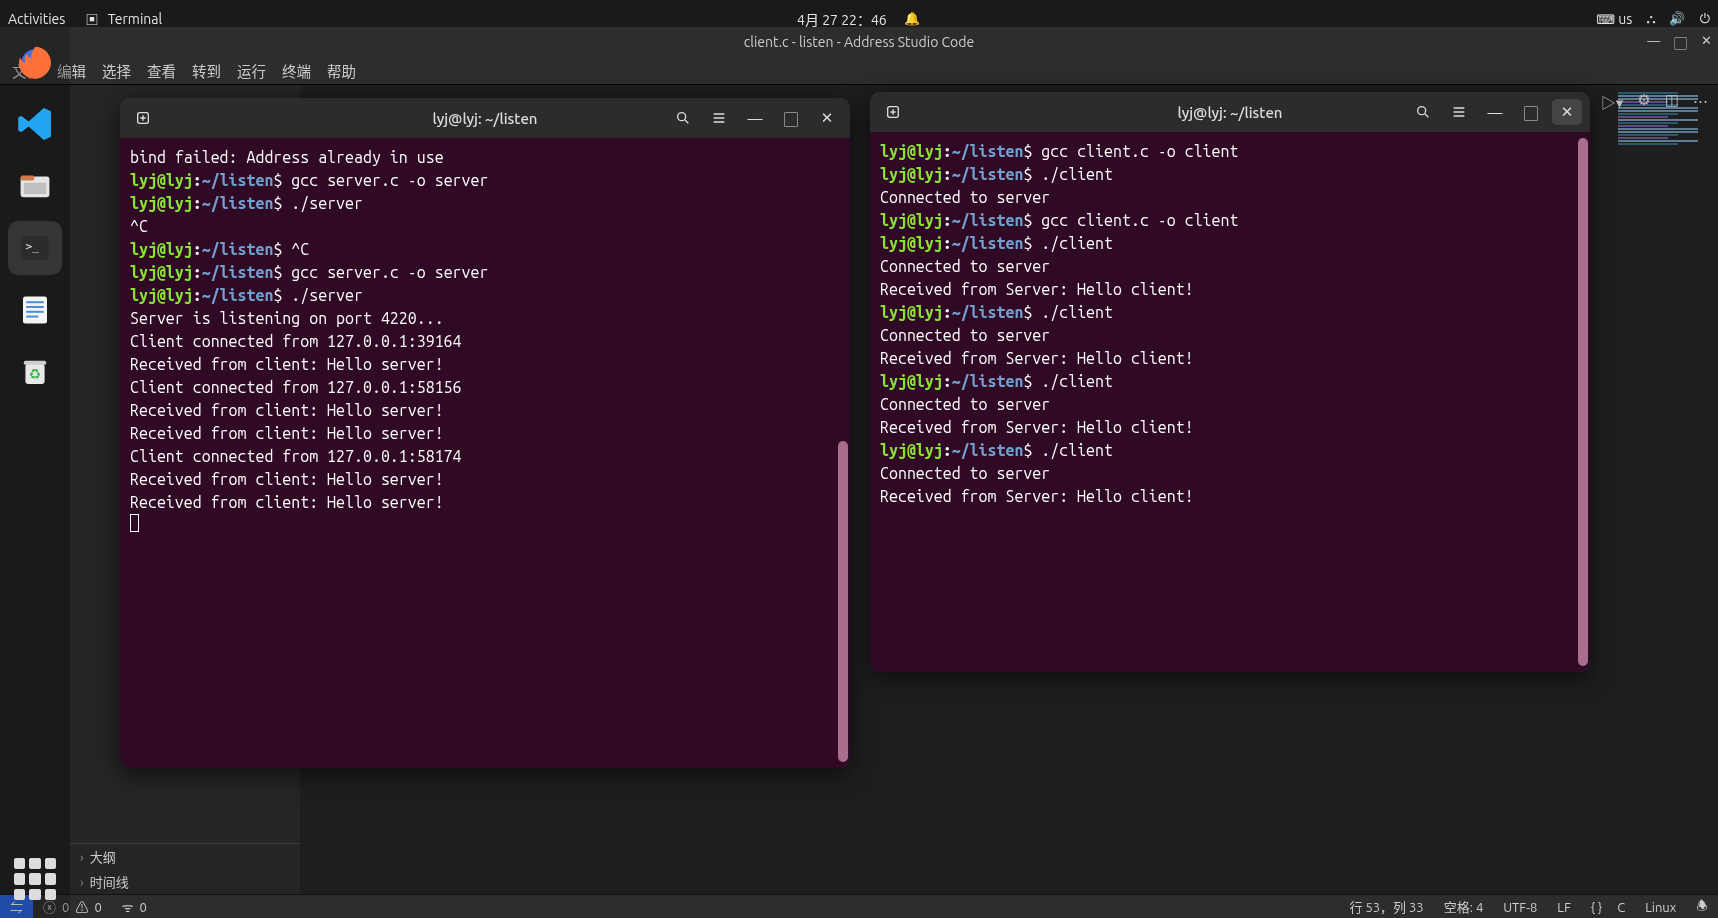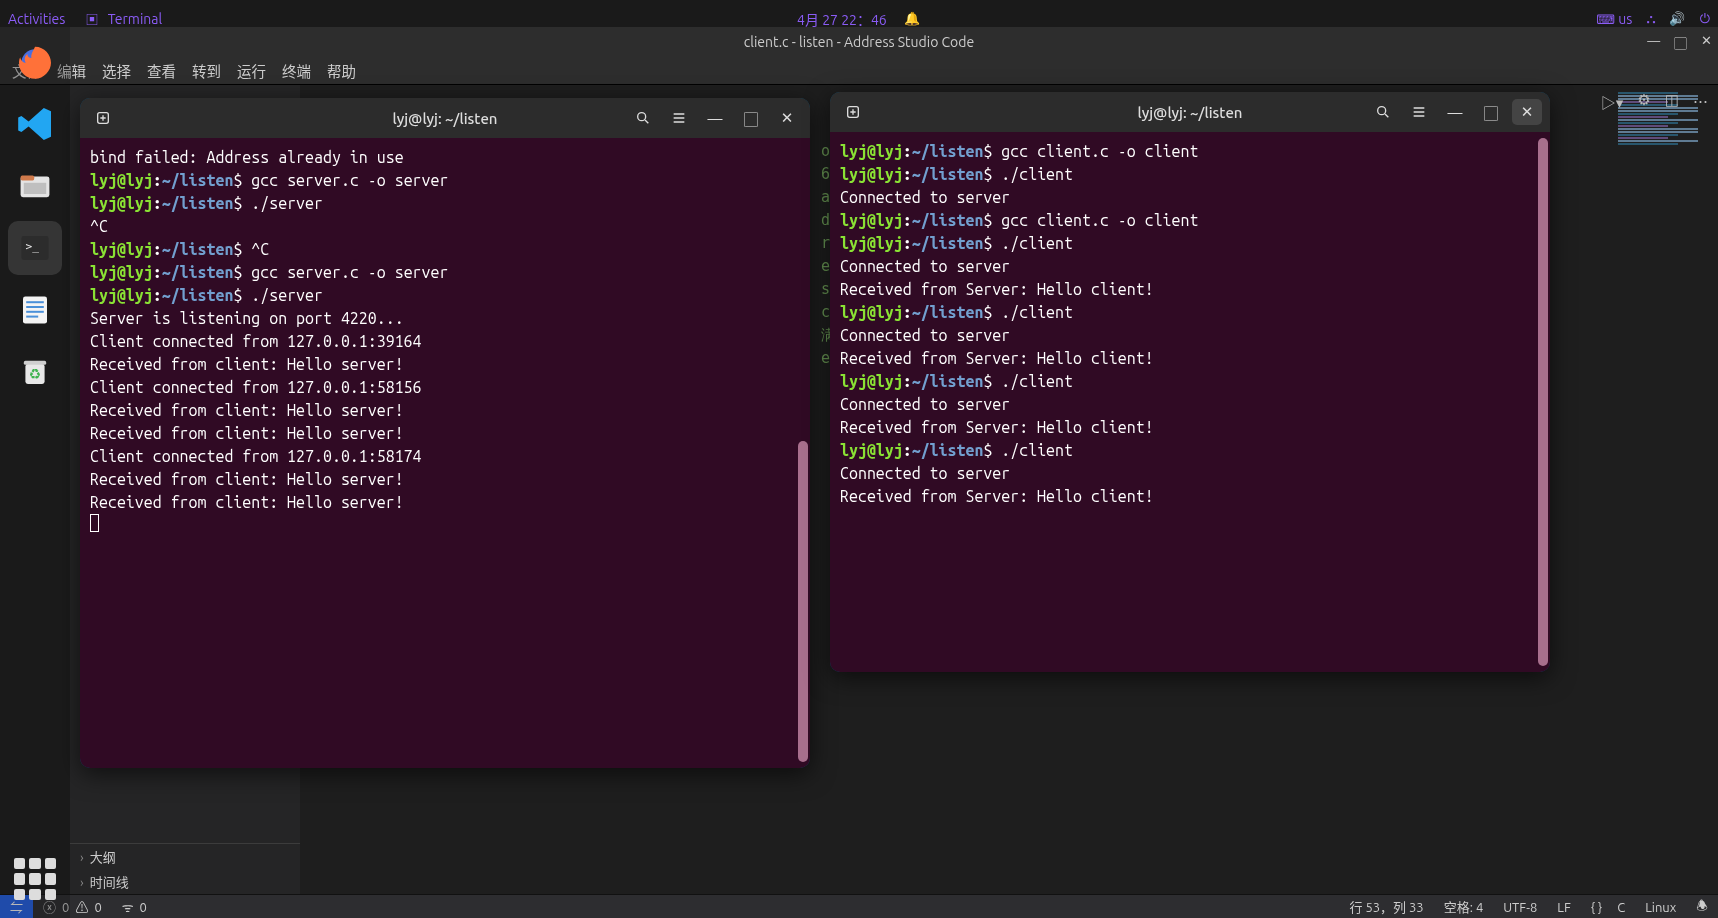--- a/index.html
+++ b/index.html
@@ -8,21 +8,21 @@
   font-family: "Ubuntu", "Noto Sans CJK SC", sans-serif;
   background: #1e1e1e;
   color: #d4d4d4;
   overflow: hidden;
   position: relative;
 }
 
 .topbar {
   height: 37px;
   background: #1a1a1a;
-  color: #8b5cf6;
+  color: #e5e5e5;
   display: flex;
   align-items: center;
   font-size: 14px;
   padding: 0 8px;
 }
 .topbar .left { display: flex; align-items: center; gap: 20px; }
 .topbar .center { position: absolute; left: 50%; transform: translateX(-50%); display: flex; align-items: center; gap: 18px; }
 .topbar .right { margin-left: auto; display: flex; align-items: flex-start; gap: 14px; }
 .topbar .tb-icon { font-size: 13px; }
 
@@ -114,20 +114,21 @@
 .statusbar .seg { padding:0 10px; display:flex; align-items:center; gap:6px; }
 .statusbar .right { margin-left:auto; display:flex; }
 
 .termwin {
   position: absolute;
   background: #0c4a6e;
   border-radius: 10px;
   box-shadow: 0 6px 24px rgba(0,0,0,.6);
   display:flex; flex-direction:column;
   z-index: 40;
+  margin-left: 40px;
 }
 .termwin .term-header {
   height: 40px; background: #2c2c2c;
   border-radius: 10px 10px 0 0;
   display:flex; align-items:center; padding:0 8px;
   color:#ddd; font-size:15px;
 }
 .term-header .th-left{ display:flex; gap:10px; align-items:center; }
 .term-header .th-title{ position:absolute; left:50%; transform:translateX(-50%); font-weight:500; }
 .term-header .th-right{ margin-left:auto; display:flex; gap:6px; align-items:center; }

